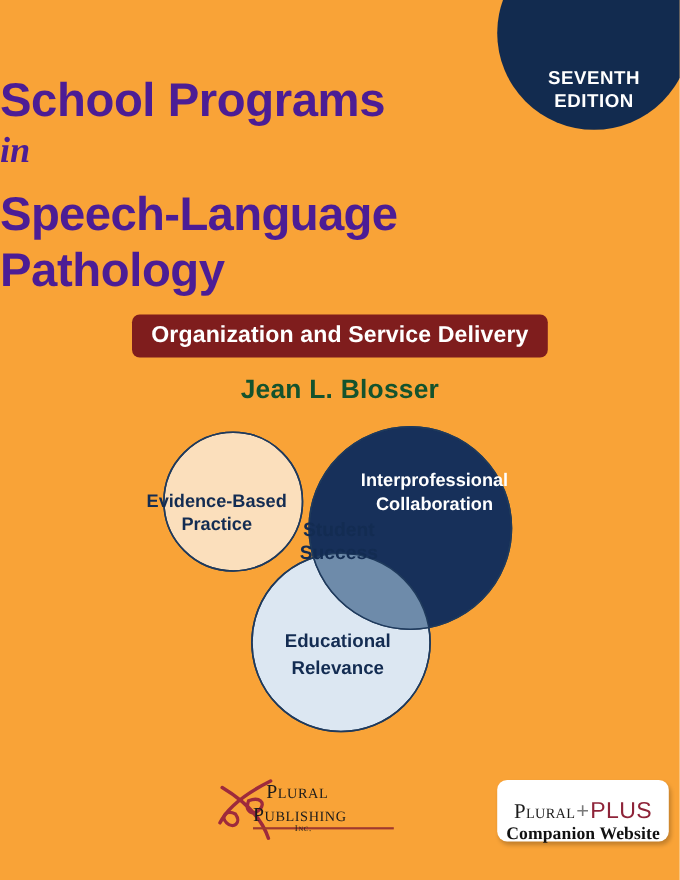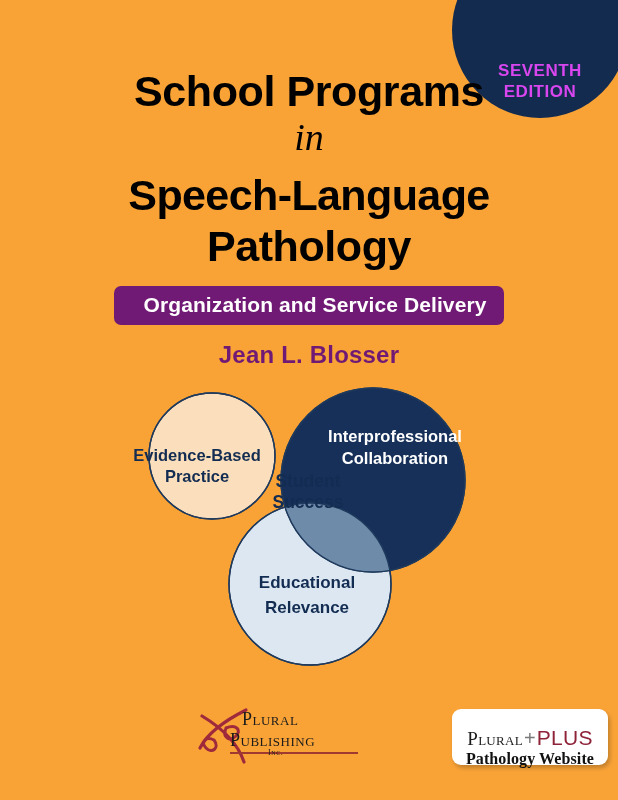--- a/index.html
+++ b/index.html
@@ -26,49 +26,50 @@
     border-radius: 50%;
     background: #122B4F;
     display: flex;
     flex-direction: column;
     align-items: center;
     justify-content: flex-end;
     padding-bottom: 16px;
     box-sizing: border-box;
   }
   .edition-badge .line {
-    color: #d946ef;
+    color: #ffffff;
     font-weight: bold;
     font-size: 17px;
     letter-spacing: 0.5px;
     line-height: 21px;
     text-align: center;
   }
 
   
   .title-block {
     position: absolute;
     left: 0;
     right: 0;
     top: 66px;
-    text-align: center;
-    color: #000000;
+    text-align: left;
+    color: #4c1d95;
   }
   .title-line1 {
     font-size: 43px;
     font-weight: bold;
     line-height: 50px;
     letter-spacing: -0.4px;
   }
   .title-in {
-    font-size: 38px;
+    font-size: 33px;
     font-style: italic;
     font-family: "Liberation Serif", serif;
     line-height: 38px;
     margin-top: 2px;
+    font-weight: bold;
   }
   .title-line2 {
     font-size: 43px;
     font-weight: bold;
     line-height: 50px;
     letter-spacing: -0.6px;
     margin-top: 14px;
   }
   .title-line3 {
     font-size: 43px;
@@ -80,38 +81,38 @@
   
   .subtitle-wrap {
     position: absolute;
     left: 0;
     right: 0;
     top: 286px;
     display: flex;
     justify-content: center;
   }
   .subtitle-bar {
-    background: #701a75;
+    background: #7f1d1d;
     border-radius: 7px;
     color: #FFFFFF;
     font-size: 21px;
     font-weight: bold;
     letter-spacing: 0.1px;
-    padding: 7px 18px 8px 30px;
+    padding: 7px 18px 8px 18px;
     white-space: nowrap;
   }
 
   
   .author {
     position: absolute;
     left: 0;
     right: 0;
     top: 341px;
     text-align: center;
-    color: #701a75;
+    color: #14532d;
     font-size: 24px;
     font-weight: bold;
     letter-spacing: 0.2px;
   }
 
   
   .venn {
     position: absolute;
     left: 0;
     top: 0;
@@ -309,16 +310,16 @@
     </div>
     <div class="pub-inc">Inc.</div>
   </div>
 
   <div class="plus-badge">
     <div class="plus-row">
       <span class="plus-plural">Plural</span>
       <span class="plus-sign">+</span>
       <span class="plus-plus">PLUS</span>
     </div>
-    <div class="plus-sub">Pathology Website</div>
+    <div class="plus-sub">Companion Website</div>
   </div>
 
 </div>
 
 </body></html>

